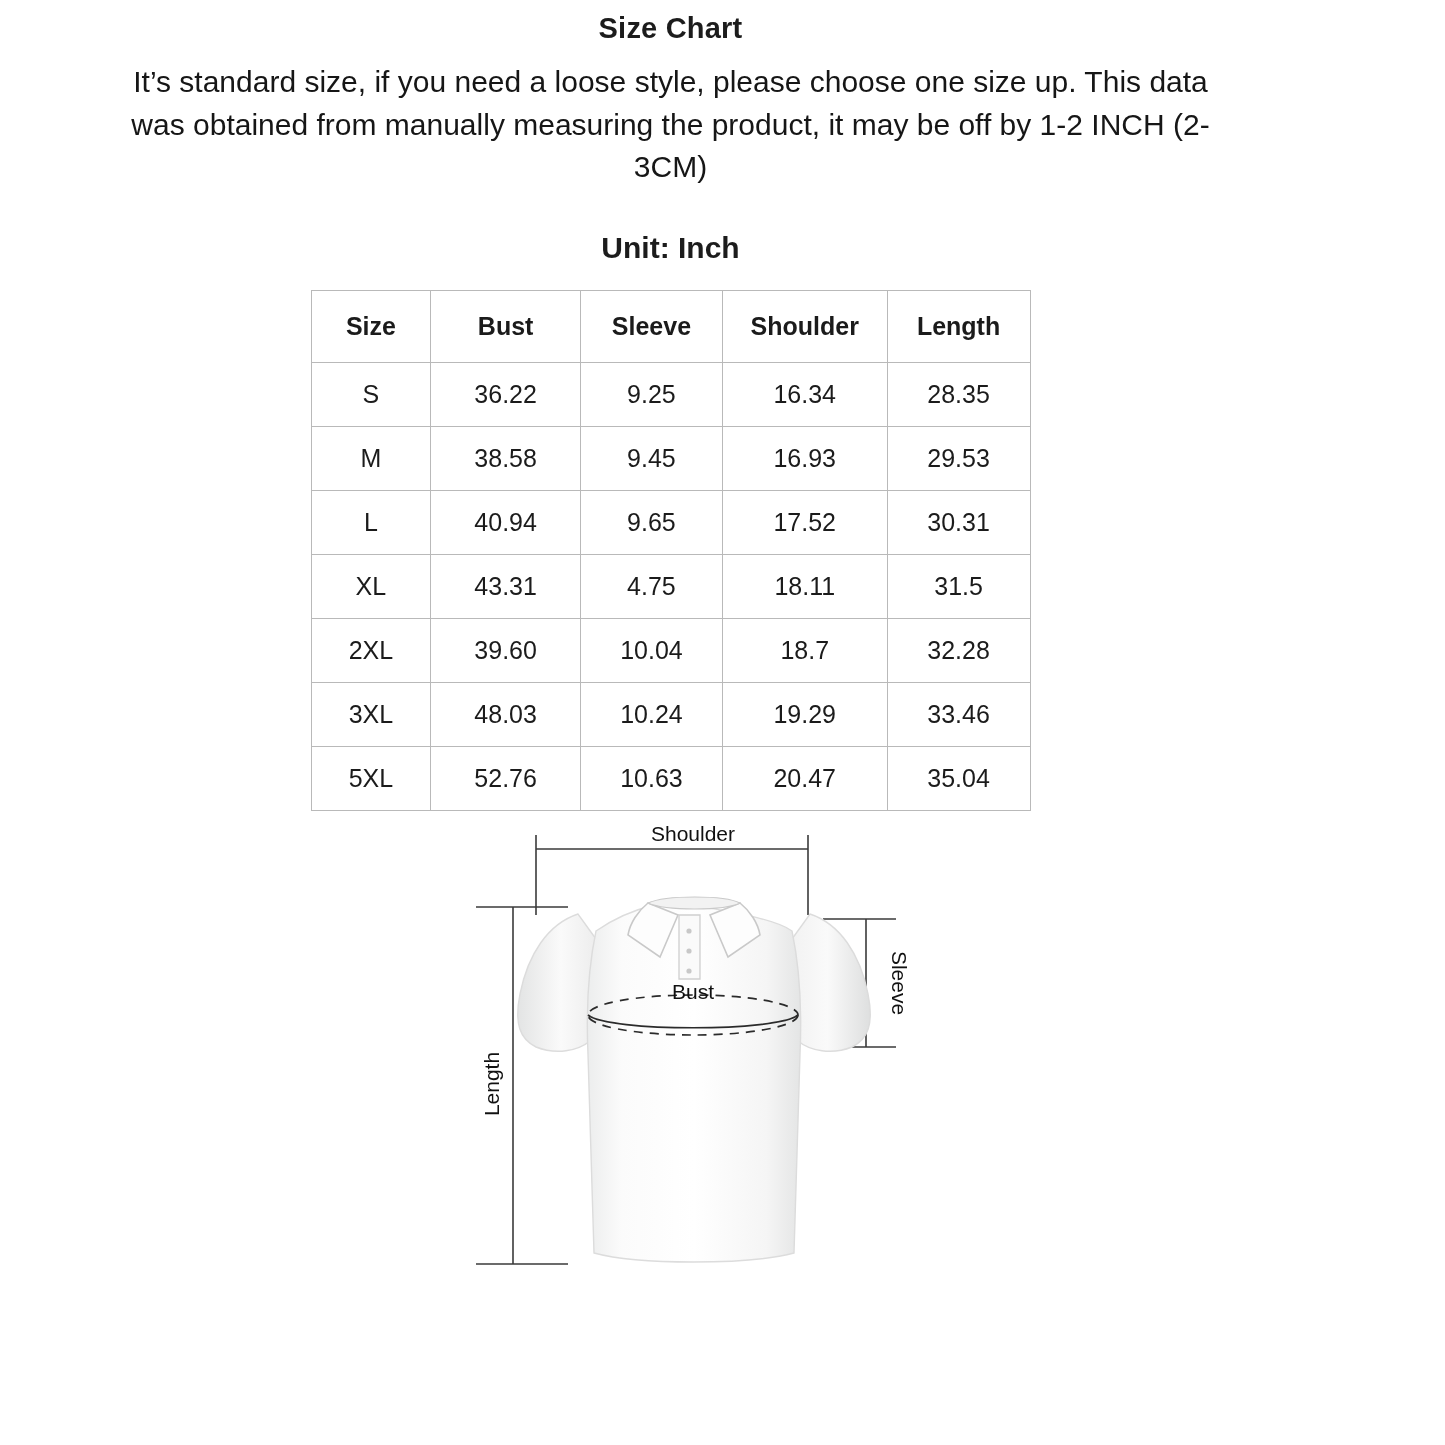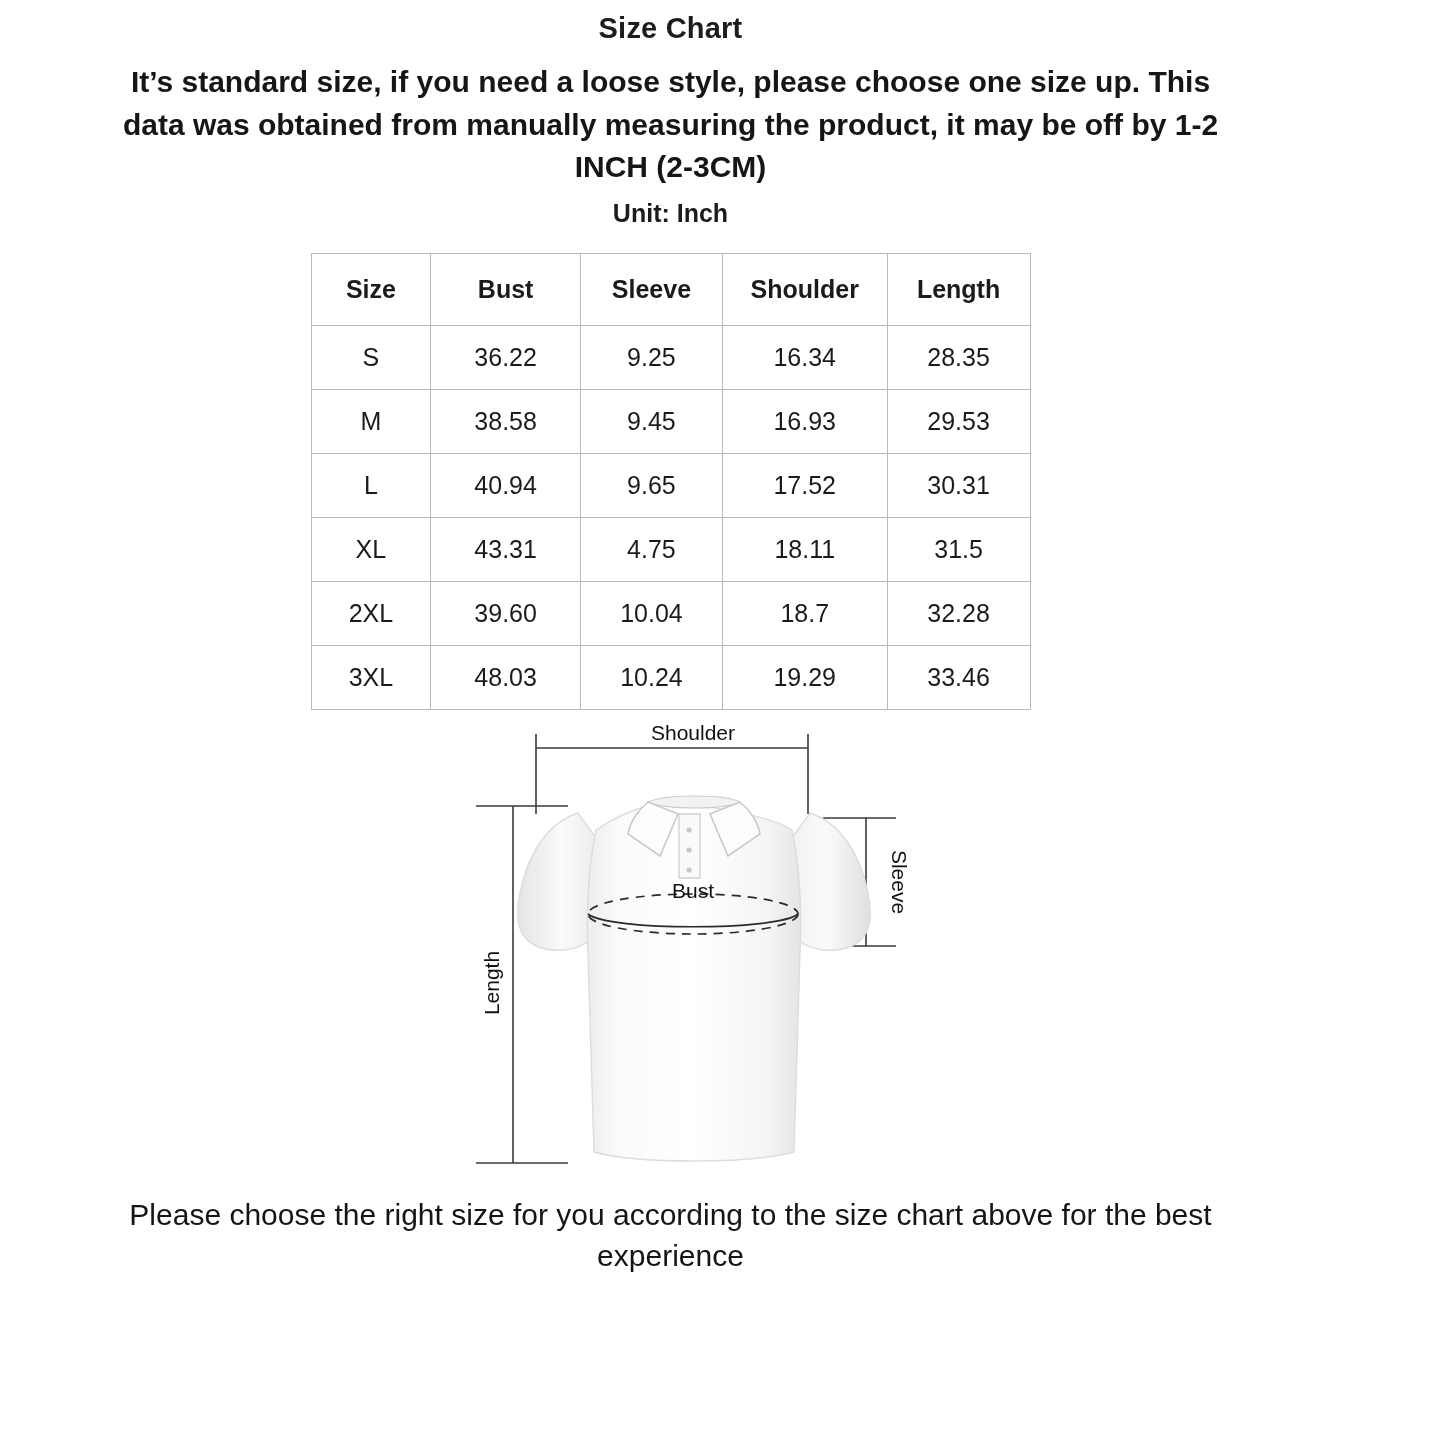--- a/index.html
+++ b/index.html
@@ -26,27 +26,27 @@
     font-weight: bold;
     margin-top: 12px;
     letter-spacing: 0.2px;
   }
   .intro {
     width: 1120px;
     text-align: center;
     font-size: 30px;
     line-height: 1.42;
     margin-top: 16px;
-    font-weight: 700;
+    font-weight: 400;
     color: #161616;
   }
   .unit {
-    font-size: 25px;
+    font-size: 30px;
     font-weight: bold;
-    margin-top: 10px;
+    margin-top: 42px;
   }
   
   .table-wrap {
     margin-top: 25px;
   }
   table.size-table {
     border-collapse: collapse;
     width: 720px;
   }
   table.size-table th,
@@ -150,20 +150,27 @@
           <td>10.04</td>
           <td>18.7</td>
           <td>32.28</td>
         </tr>
         <tr>
           <td>3XL</td>
           <td>48.03</td>
           <td>10.24</td>
           <td>19.29</td>
           <td>33.46</td>
+        </tr>
+        <tr>
+          <td>5XL</td>
+          <td>52.76</td>
+          <td>10.63</td>
+          <td>20.47</td>
+          <td>35.04</td>
         </tr>
       </tbody>
     </table>
   </div>
 
   <div class="diagram">
     <svg width="1445" height="470" viewBox="0 0 1445 470" xmlns="http://www.w3.org/2000/svg">
       <defs>
         <linearGradient id="shirtGrad" x1="0" y1="0" x2="1" y2="0">
           <stop offset="0%" stop-color="#eceded"></stop>
@@ -225,15 +232,14 @@
         <path d="M640 196 C 660 213, 830 213, 850 196" fill="none" stroke="#2b2b2b" stroke-width="1.7"></path>
       </g>
 
       <text x="745" y="22" text-anchor="middle" font-family="Liberation Sans, sans-serif" font-size="21" fill="#111">Shoulder</text>
       <text x="745" y="180" text-anchor="middle" font-family="Liberation Sans, sans-serif" font-size="21" fill="#111">Bust</text>
       <text x="0" y="0" transform="translate(944,164) rotate(90)" text-anchor="middle" font-family="Liberation Sans, sans-serif" font-size="21" fill="#111">Sleeve</text>
       <text x="0" y="0" transform="translate(551,265) rotate(-90)" text-anchor="middle" font-family="Liberation Sans, sans-serif" font-size="21" fill="#111">Length</text>
     </svg>
   </div>
 
-  <div class="footer">Please choose the right size for you according to the size chart above for the best experience</div>
 
 </div>
 
 </body></html>

